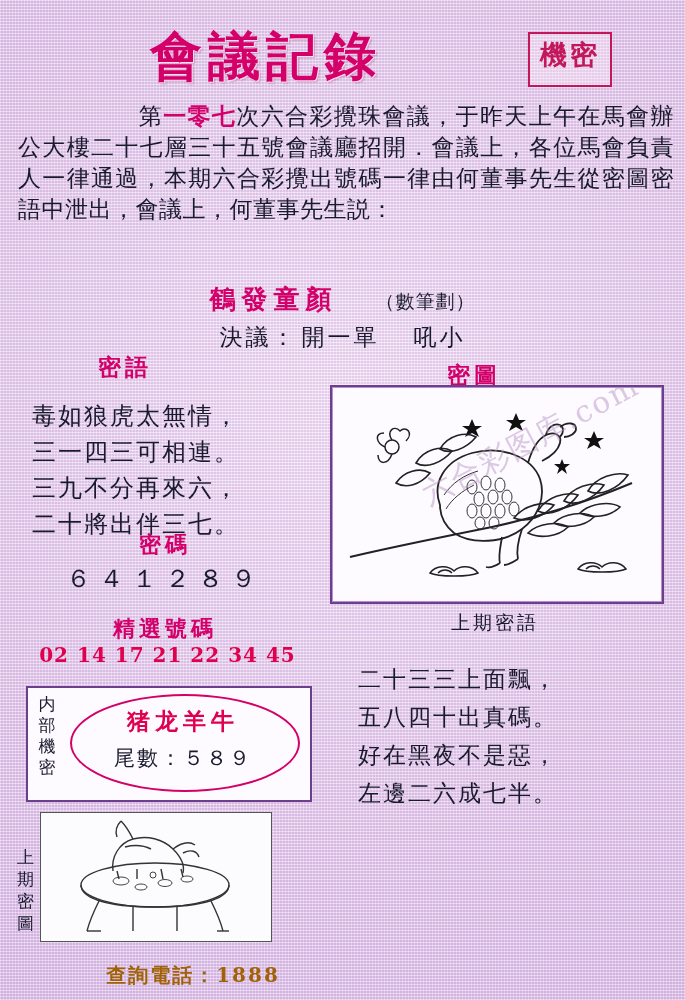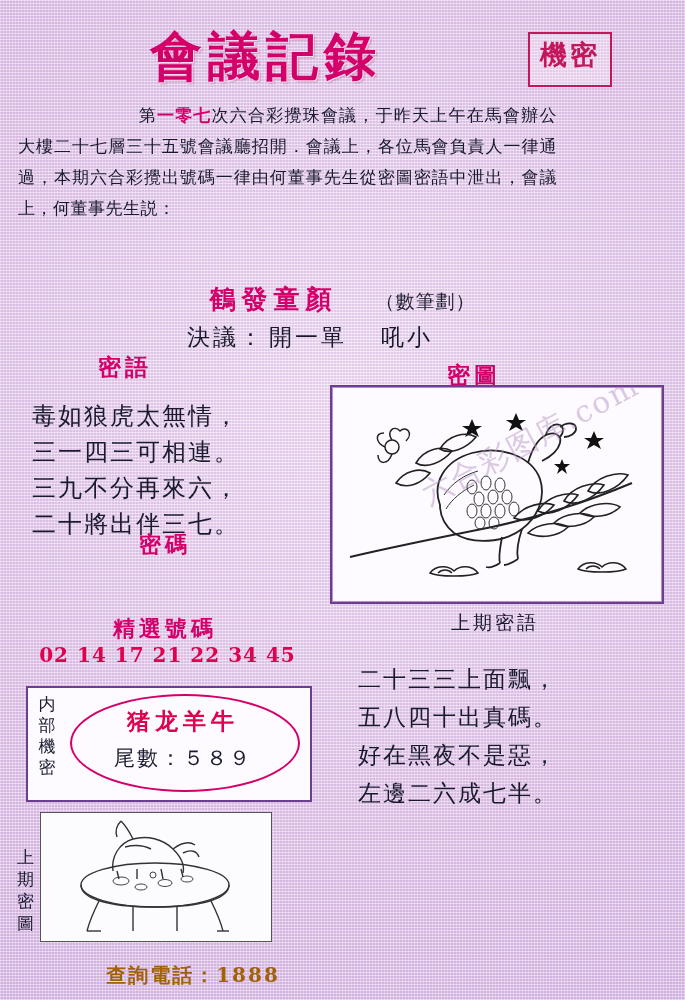--- a/index.html
+++ b/index.html
@@ -34,43 +34,43 @@
     position:absolute;left:528px;top:32px;
     border:2px solid #c2185b;
     padding:3px 10px 12px 10px;
     font-family:"DejaVu Serif", serif;
     font-size:27px;font-weight:bold;color:#c2185b;
     letter-spacing:3px;
     background:rgba(255,240,250,0.35);
   }
 
   .intro{
-    position:absolute;left:18px;top:100px;width:539px;
-    font-family:"DejaVu Serif", serif;
-    font-size:17px;line-height:31px;
+    position:absolute;left:18px;top:100px;width:656px;
+    font-family:"DejaVu Serif", serif;
+    font-size:23px;line-height:31px;
     color:#1a1a2e;
     text-align:justify;
     letter-spacing:0.5px;
   }
   .intro .indent{display:inline-block;width:120px;}
   .intro .hl{color:#d4006a;font-weight:bold;}
 
   .phrase-row{
     position:absolute;left:0;top:282px;width:685px;text-align:center;
     font-family:"DejaVu Serif", serif;
   }
   .phrase{
     font-size:26px;font-weight:bold;color:#d4006a;letter-spacing:6px;
   }
   .phrase-note{
     font-size:19px;color:#1a1a2e;margin-left:38px;letter-spacing:1px;
   }
 
   .decision{
-    position:absolute;left:0;top:322px;width:620px;text-align:center;
+    position:absolute;left:0;top:322px;width:685px;text-align:center;
     font-family:"DejaVu Serif", serif;
     font-size:23px;color:#1a1a2e;letter-spacing:3px;
   }
   .decision .dlabel{color:#1a1a2e;}
   .decision .dval{margin-left:4px;}
   .decision .dval2{margin-left:34px;}
 
   .sec-head{
     position:absolute;
     font-family:"DejaVu Serif", serif;
@@ -208,20 +208,21 @@
   <div class="sec-head right">密圖</div>
 
   <div class="riddle">
     <div>毒如狼虎太無情，</div>
     <div>三一四三可相連。</div>
     <div>三九不分再來六，</div>
     <div>二十將出伴三七。</div>
   </div>
 
   <div class="code-label">密碼</div>
+  <div class="code-value">６４１２８９</div>
 
   <div class="pick-label">精選號碼</div>
   <div class="pick-numbers">02 14 17 21 22 34 45</div>
 
   <div class="pic-frame">
     <svg width="326" height="211" viewBox="0 0 326 211">
 
       <g fill="#111">
         <polygon points="140,32 143,39 150,39 144,43 147,50 140,46 133,50 136,43 130,39 137,39"></polygon>
         <polygon points="184,26 187,33 194,33 188,37 191,44 184,40 177,44 180,37 174,33 181,33"></polygon>

